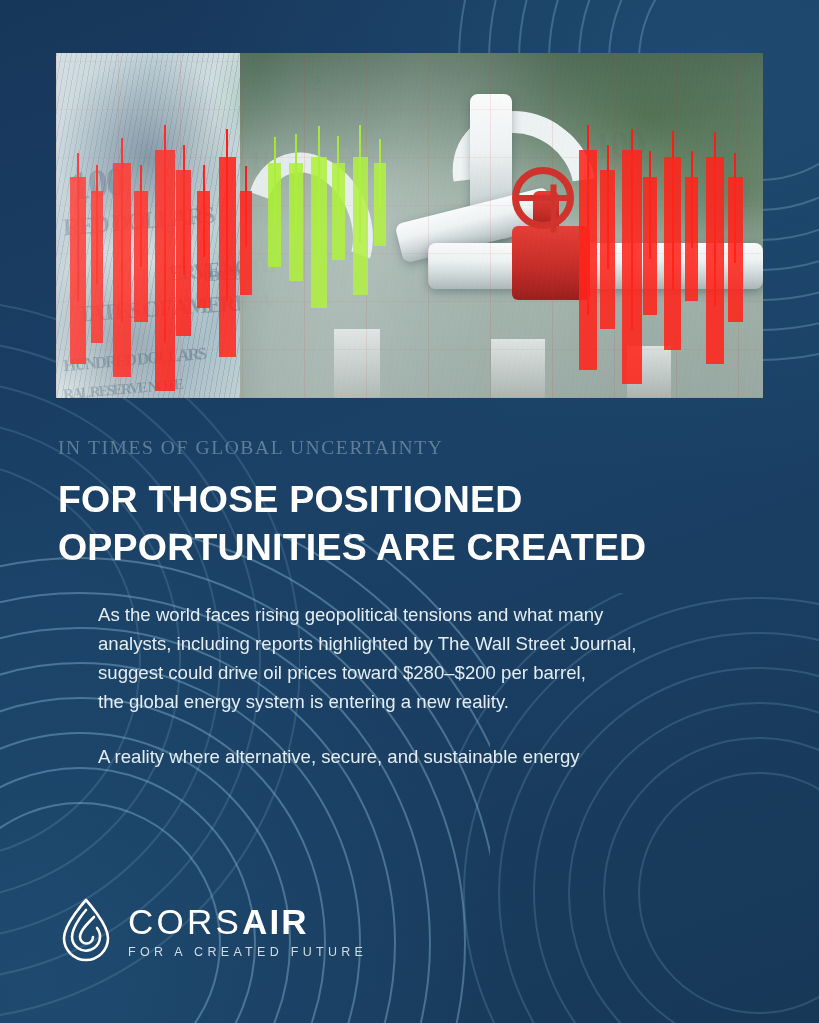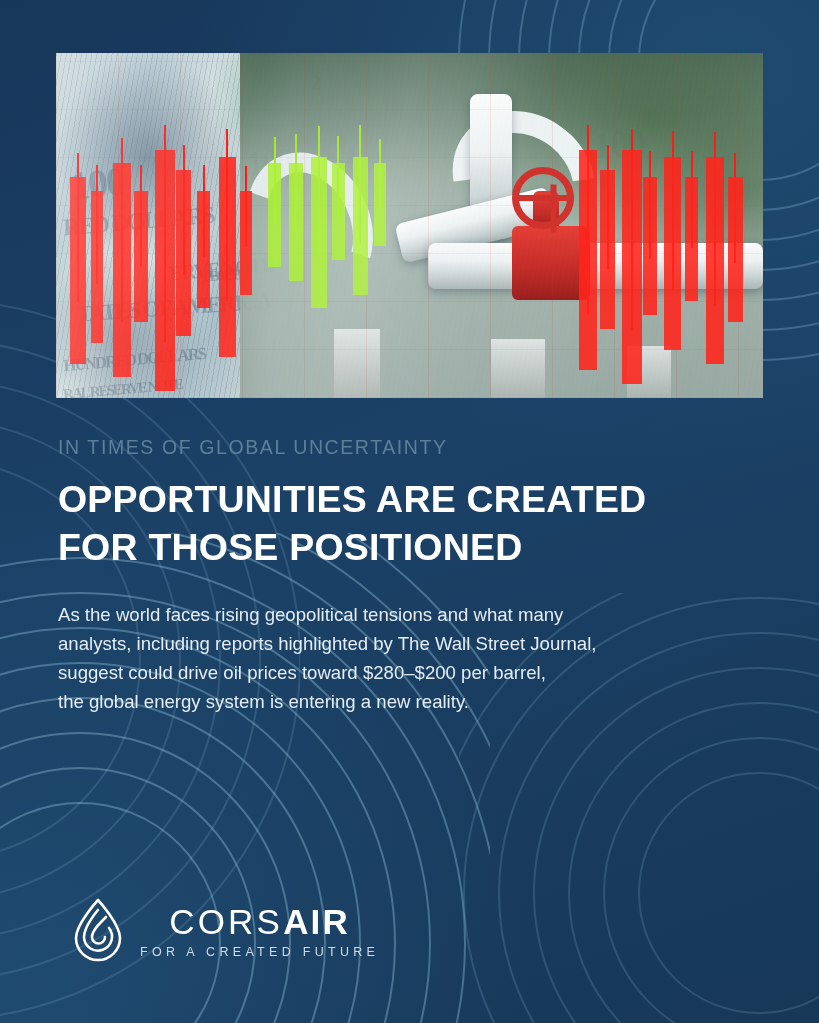--- a/index.html
+++ b/index.html
@@ -195,57 +195,57 @@
 
   
   .content { position: absolute; left: 58px; top: 436px; width: 720px; }
 
   .eyebrow {
     font-size: 19.5px;
     letter-spacing: 1.6px;
     color: #5d7f97;
     font-weight: 400;
     line-height: 1.2;
+    font-family: Liberation Serif, serif;
   }
 
   .headline {
     margin-top: 17px;
     font-size: 37.5px;
     font-weight: 700;
     color: #ffffff;
     line-height: 1.26;
     letter-spacing: .2px;
   }
   .headline .ln { display: block; white-space: nowrap; }
 
   .body-copy { margin-top: 29px; }
   .para {
     font-size: 18.6px;
     line-height: 1.56;
     color: #e4edf3;
     font-weight: 400;
   }
   .para + .para { margin-top: 26px; }
-  .para .ln { display: block; }
+  .para .ln { display: block; margin-left: 40px; }
 
   
   .footer {
     position: absolute;
     left: 58px; right: 56px;
     bottom: 50px;
     height: 76px;
   }
 
   .brand {
     position: absolute;
-    left: 12px; top: 0;
+    left: 0; top: 0;
     display: flex;
     align-items: center;
     gap: 14px;
-    text-align: center;
   }
   .droplet { width: 56px; height: 66px; flex: 0 0 auto; }
   .wordmark { line-height: 1; padding-top: 2px; }
   .wordmark-top {
     font-size: 35px;
     color: #ffffff;
     letter-spacing: 3.2px;
     line-height: 1;
     white-space: nowrap;
   }
@@ -476,32 +476,33 @@
         </div>
       </div>
     <div class="hero-sheen"></div>
   </div>
 
   <div class="content">
 
     <div class="eyebrow">IN TIMES OF GLOBAL UNCERTAINTY</div>
 
     <h1 class="headline">
+      <span class="ln">FOR THOSE POSITIONED</span>
       <span class="ln">OPPORTUNITIES ARE CREATED</span>
-      <span class="ln">FOR THOSE POSITIONED</span>
     </h1>
 
     <div class="body-copy">
       <p class="para">
         <span class="ln">As the world faces rising geopolitical tensions and what many</span>
         <span class="ln">analysts, including reports highlighted by The Wall Street Journal,</span>
         <span class="ln">suggest could drive oil prices toward $280–$200 per barrel,</span>
         <span class="ln">the global energy system is entering a new reality.</span>
       </p>
       <p class="para">
+        <span class="ln">A reality where alternative, secure, and sustainable energy</span>
       </p>
     </div>
   </div>
 
   <div class="footer">
 
     <div class="brand">
       <svg class="droplet" viewBox="0 0 56 66">
         <g fill="none" stroke="#ffffff" stroke-width="2.6" stroke-linecap="round" stroke-linejoin="round">
           <path d="M28 3 C28 3 6 27 6 41 A22 22 0 0 0 50 41 C50 27 28 3 28 3 Z"></path>

